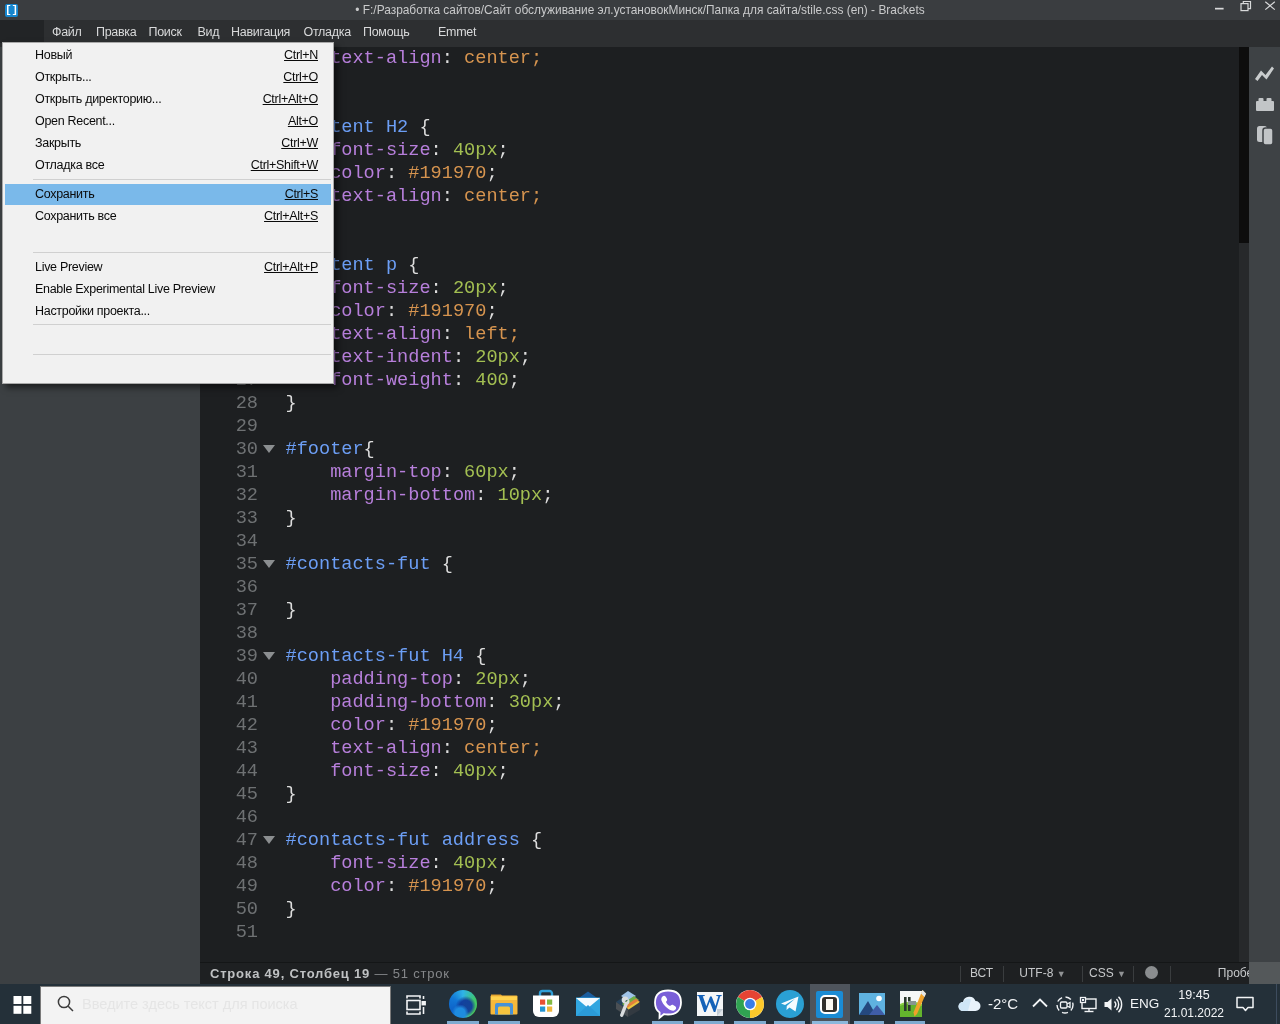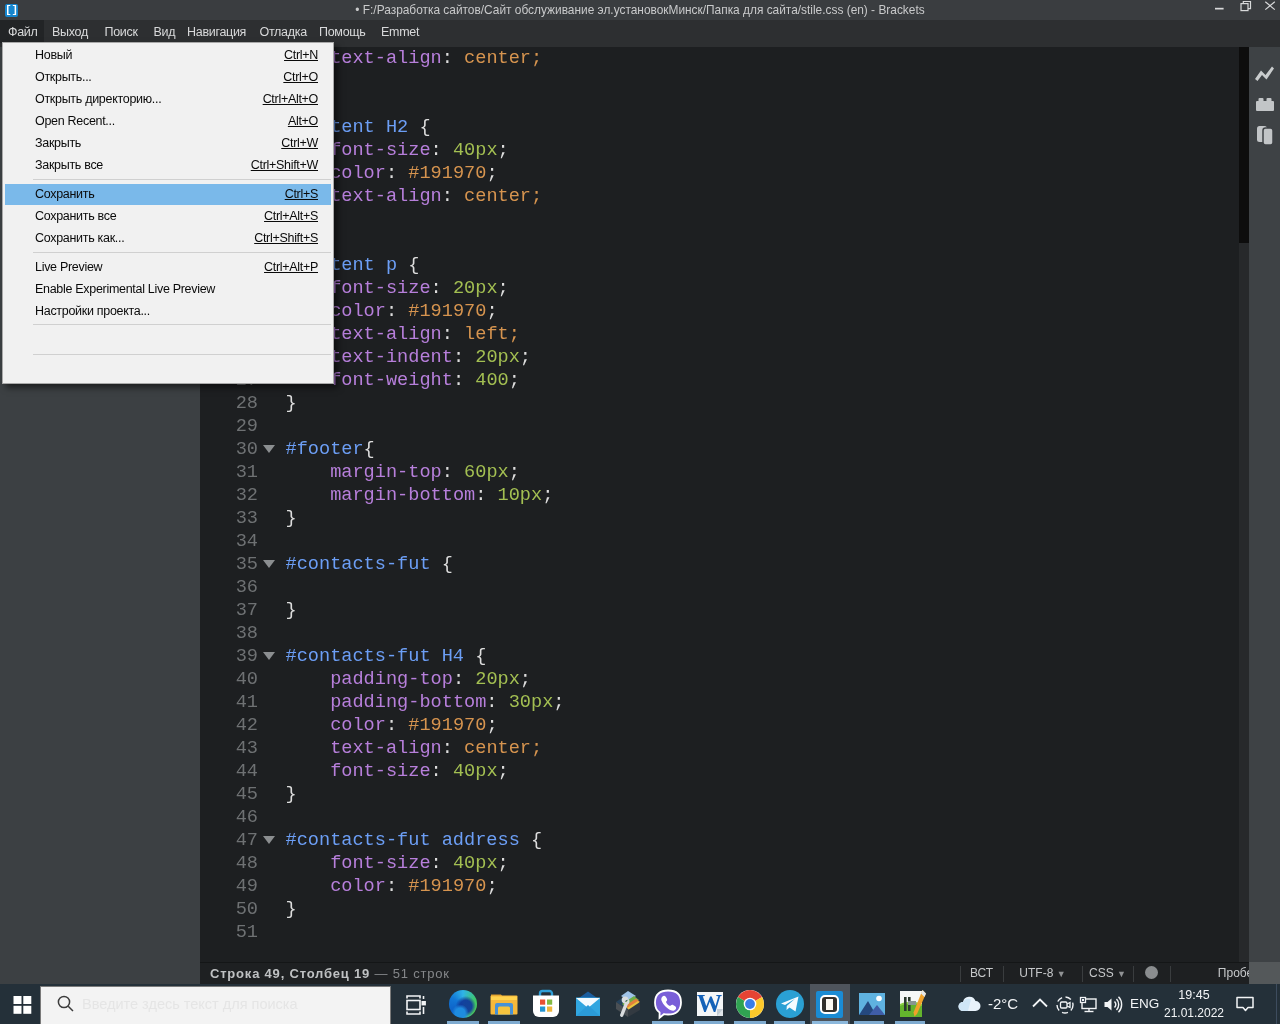--- a/index.html
+++ b/index.html
@@ -11,21 +11,21 @@
   
   #titlebar { left:0; top:0; width:1280px; height:20px; background:#3a3d40; }
   #titletext { left:0; top:0; width:1280px; height:28px; line-height:21px; text-align:center;
     color:#c9cacb; font-size:11.9px; }
   #appicon { left:5px; top:4px; width:13px; height:13px; background:#1686ce; border-radius:2px;
     color:#fff; font-family:"Liberation Mono",monospace; font-size:11px; line-height:13px;
     text-align:center; font-weight:bold; }
 
   
   #menubar { left:0; top:20px; width:1280px; height:27px; background:#2d2f31; }
-  .mitem { position:absolute; top:1px; height:23px; line-height:23px; color:#d8d9da; font-size:12.5px; letter-spacing:-0.3px; }
+  .mitem { position:absolute; top:1px; height:23px; line-height:23px; color:#d8d9da; font-size:12.5px; letter-spacing:-0.3px;margin-left:44px; }
   #m-file-bg { left:0; top:0; width:44px; height:23px; background:#222426; }
 
   
   #sidebar { left:0; top:47px; width:200px; height:937px; background:#3c4043; }
   #editor { left:200px; top:47px; width:1039px; height:915px; background:#1d1f21; overflow:hidden; }
   #gutter { position:absolute; left:0px; top:-0.5px; width:58px; color:#6e7173; text-align:right;
     font-family:"Liberation Mono",monospace; font-size:18.6px; line-height:23px; white-space:pre; }
   #code { position:absolute; left:85.5px; top:-0.5px; font-family:"Liberation Mono",monospace;
     font-size:18.6px; line-height:23px; white-space:pre; color:#ddd; }
   .fold { position:absolute; width:0; height:0; border-left:6px solid transparent;
@@ -75,27 +75,27 @@
     <g stroke="#d8d9da" stroke-width="1.2" fill="none">
       <rect x="36" y="3.6" width="7" height="7"></rect>
       <path d="M 38.3 3.6 V 1.5 H 45.5 V 8.7 H 43"></path>
       <path d="M 60.3 1.8 L 69.8 9.6 M 69.8 1.8 L 60.3 9.6"></path>
     </g>
   </svg>
 
   <div class="abs" id="menubar">
     <div id="m-file-bg"></div>
     <div class="mitem" style="left:8px">Файл</div>
-    <div class="mitem" style="left:52px">Выход</div>
+    <div class="mitem" style="left:52px">Правка</div>
     <div class="mitem" style="left:104.5px">Поиск</div>
     <div class="mitem" style="left:153.5px">Вид</div>
     <div class="mitem" style="left:187px">Навигация</div>
     <div class="mitem" style="left:259.5px">Отладка</div>
     <div class="mitem" style="left:319px">Помощь</div>
-    <div class="mitem" style="left:381px">Emmet</div>
+    <div class="mitem" style="left:394px">Emmet</div>
   </div>
 
   <div class="abs" id="sidebar"></div>
   <div class="abs" id="editor">
     <div id="gutter">13
 14
 15
 16
 17
 18
@@ -223,35 +223,31 @@
       </div>
     <div class="ditem" style="top:67px">
         <span class="dlabel">Open Recent...</span>
         <span class="dkey">Alt+O</span>
       </div>
     <div class="ditem" style="top:89px">
         <span class="dlabel">Закрыть</span>
         <span class="dkey">Ctrl+W</span>
       </div>
     <div class="ditem" style="top:111px">
-        <span class="dlabel">Закрыть все</span>
+        <span class="dlabel">Отладка все</span>
         <span class="dkey">Ctrl+Shift+W</span>
       </div>
     <div class="dsep" style="top:136px"></div>
     <div class="ditem" style="top:140px">
         <span class="dlabel">Сохранить</span>
         <span class="dkey">Ctrl+S</span>
       </div>
     <div class="ditem" style="top:162px">
         <span class="dlabel">Сохранить все</span>
         <span class="dkey">Ctrl+Alt+S</span>
-      </div>
-    <div class="ditem" style="top:184px">
-        <span class="dlabel">Сохранить как...</span>
-        <span class="dkey">Ctrl+Shift+S</span>
       </div>
     <div class="dsep" style="top:209px"></div>
     <div class="ditem" style="top:235px">
         <span class="dlabel">Enable Experimental Live Preview</span>
       </div>
     <div class="ditem" style="top:213px">
         <span class="dlabel">Live Preview</span>
         <span class="dkey">Ctrl+Alt+P</span>
       </div>
     <div class="ditem" style="top:257px">

